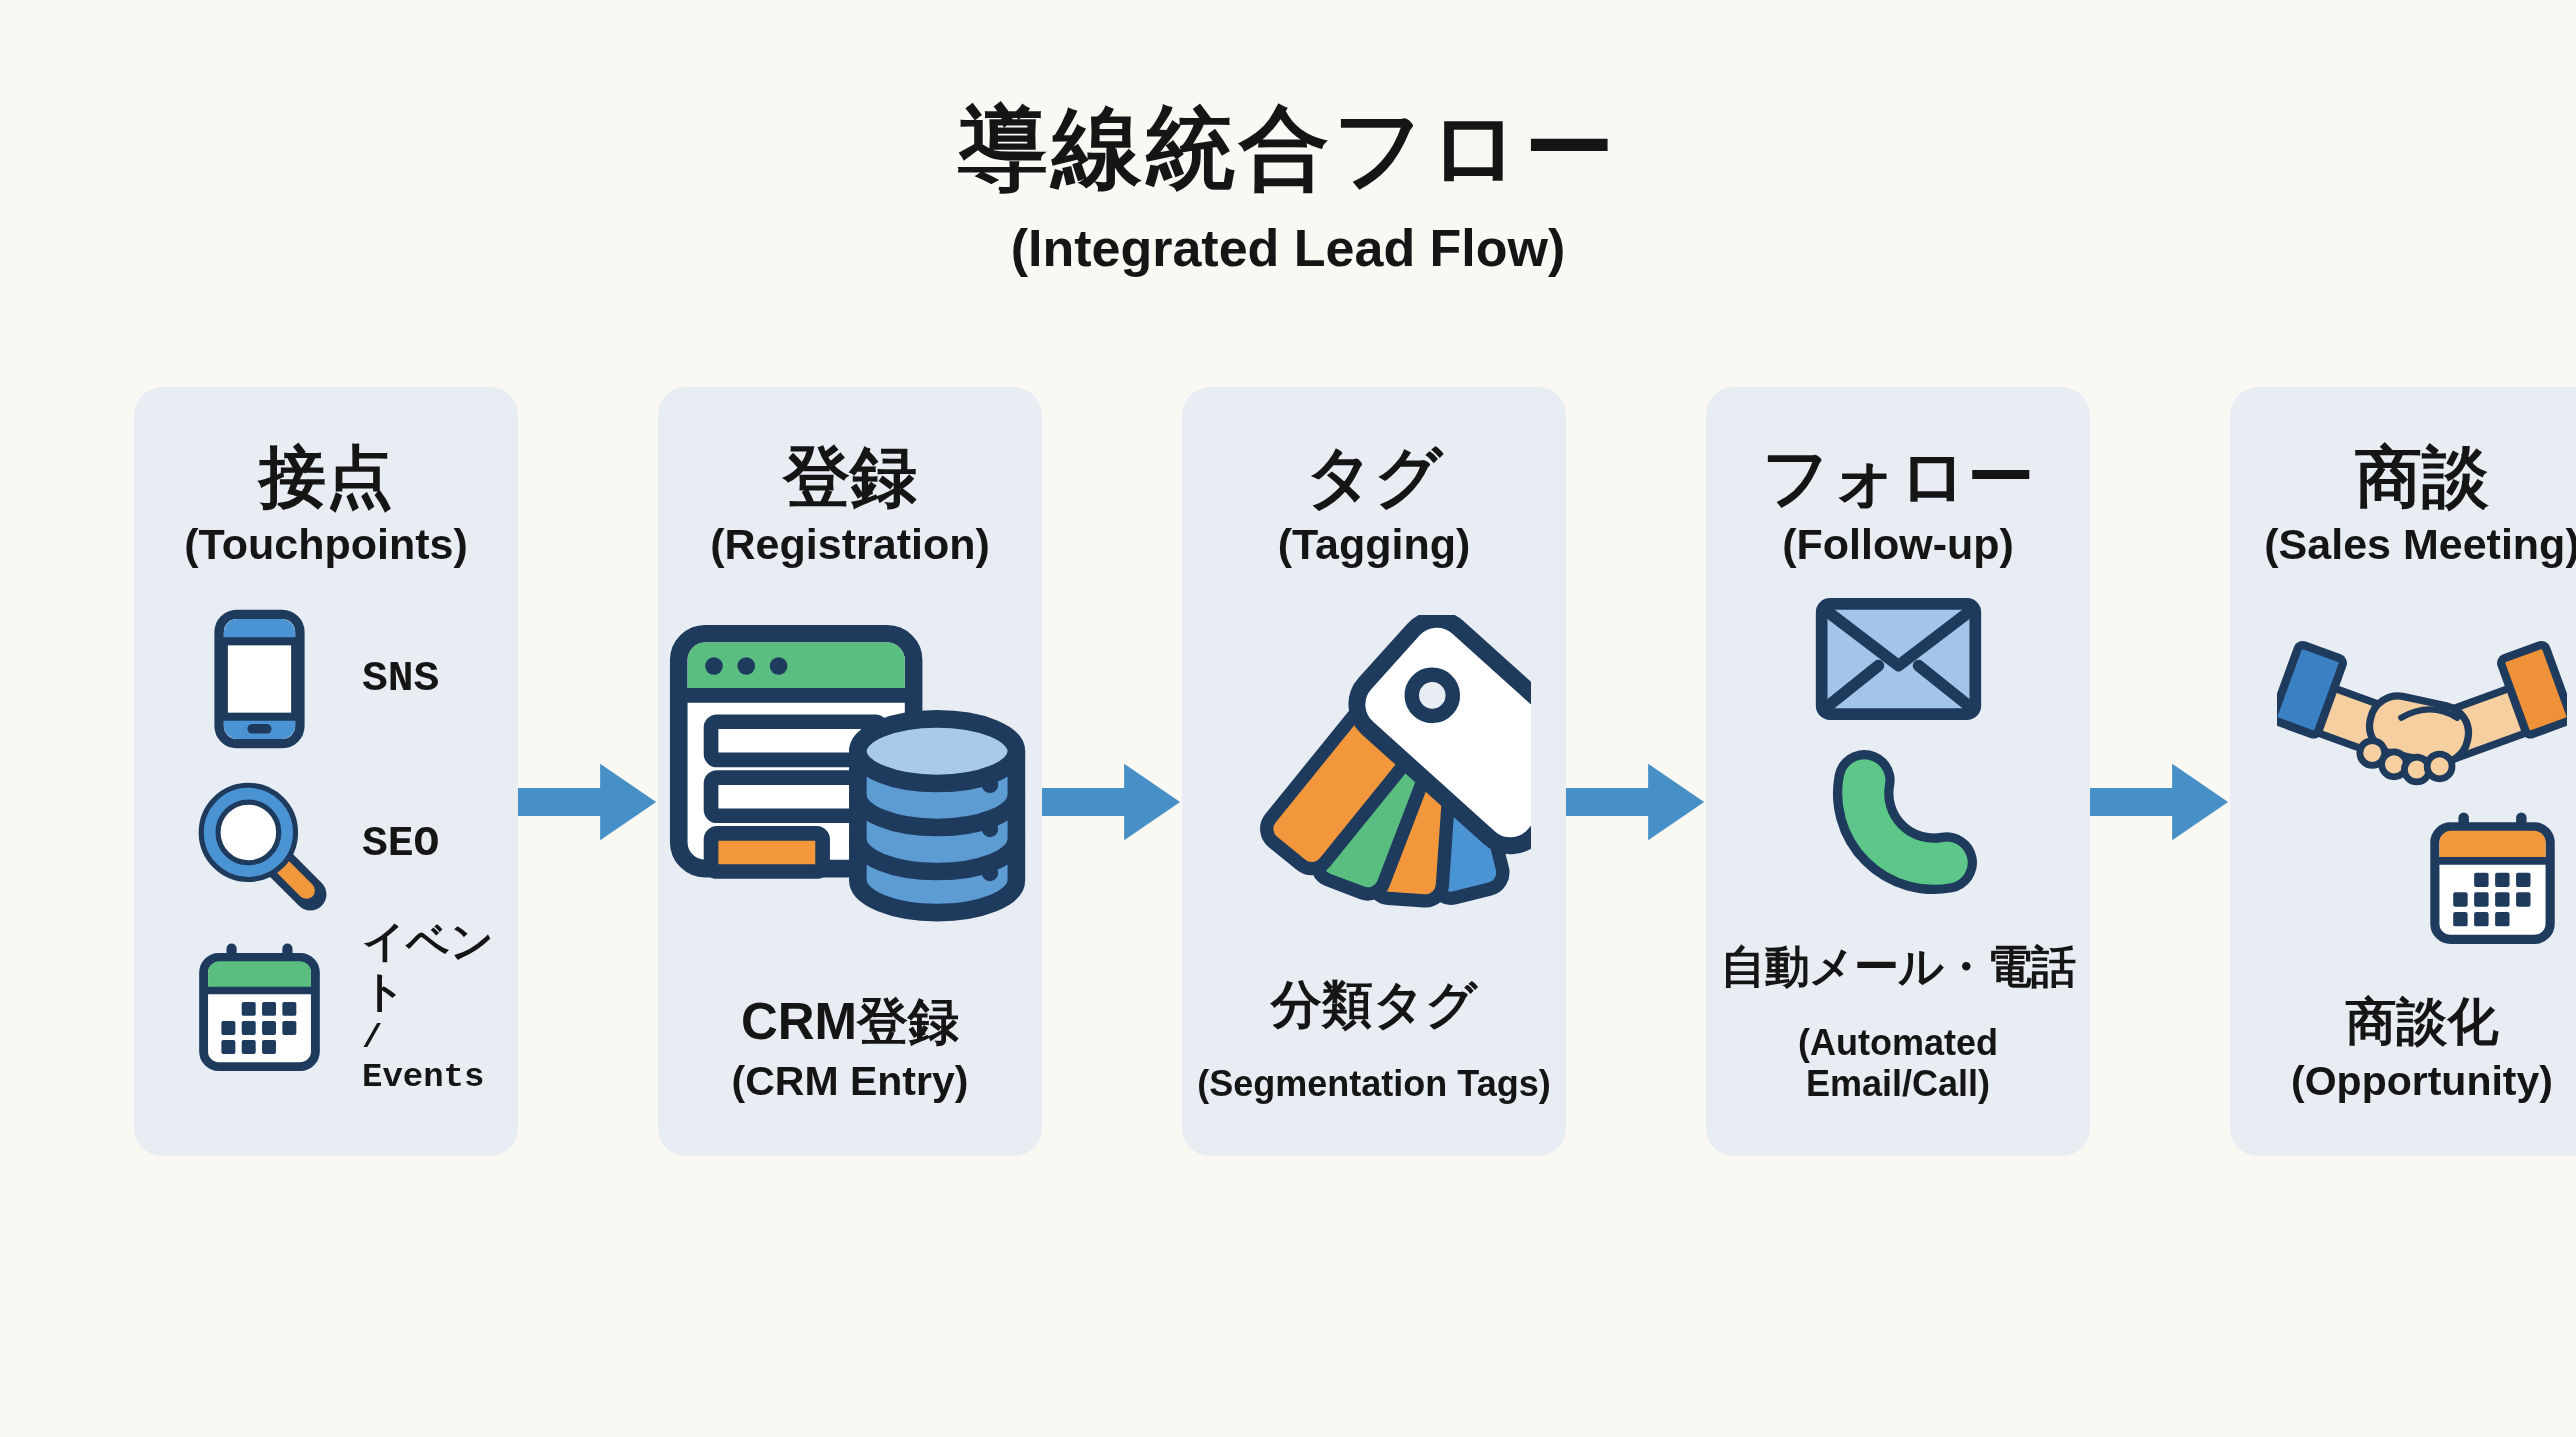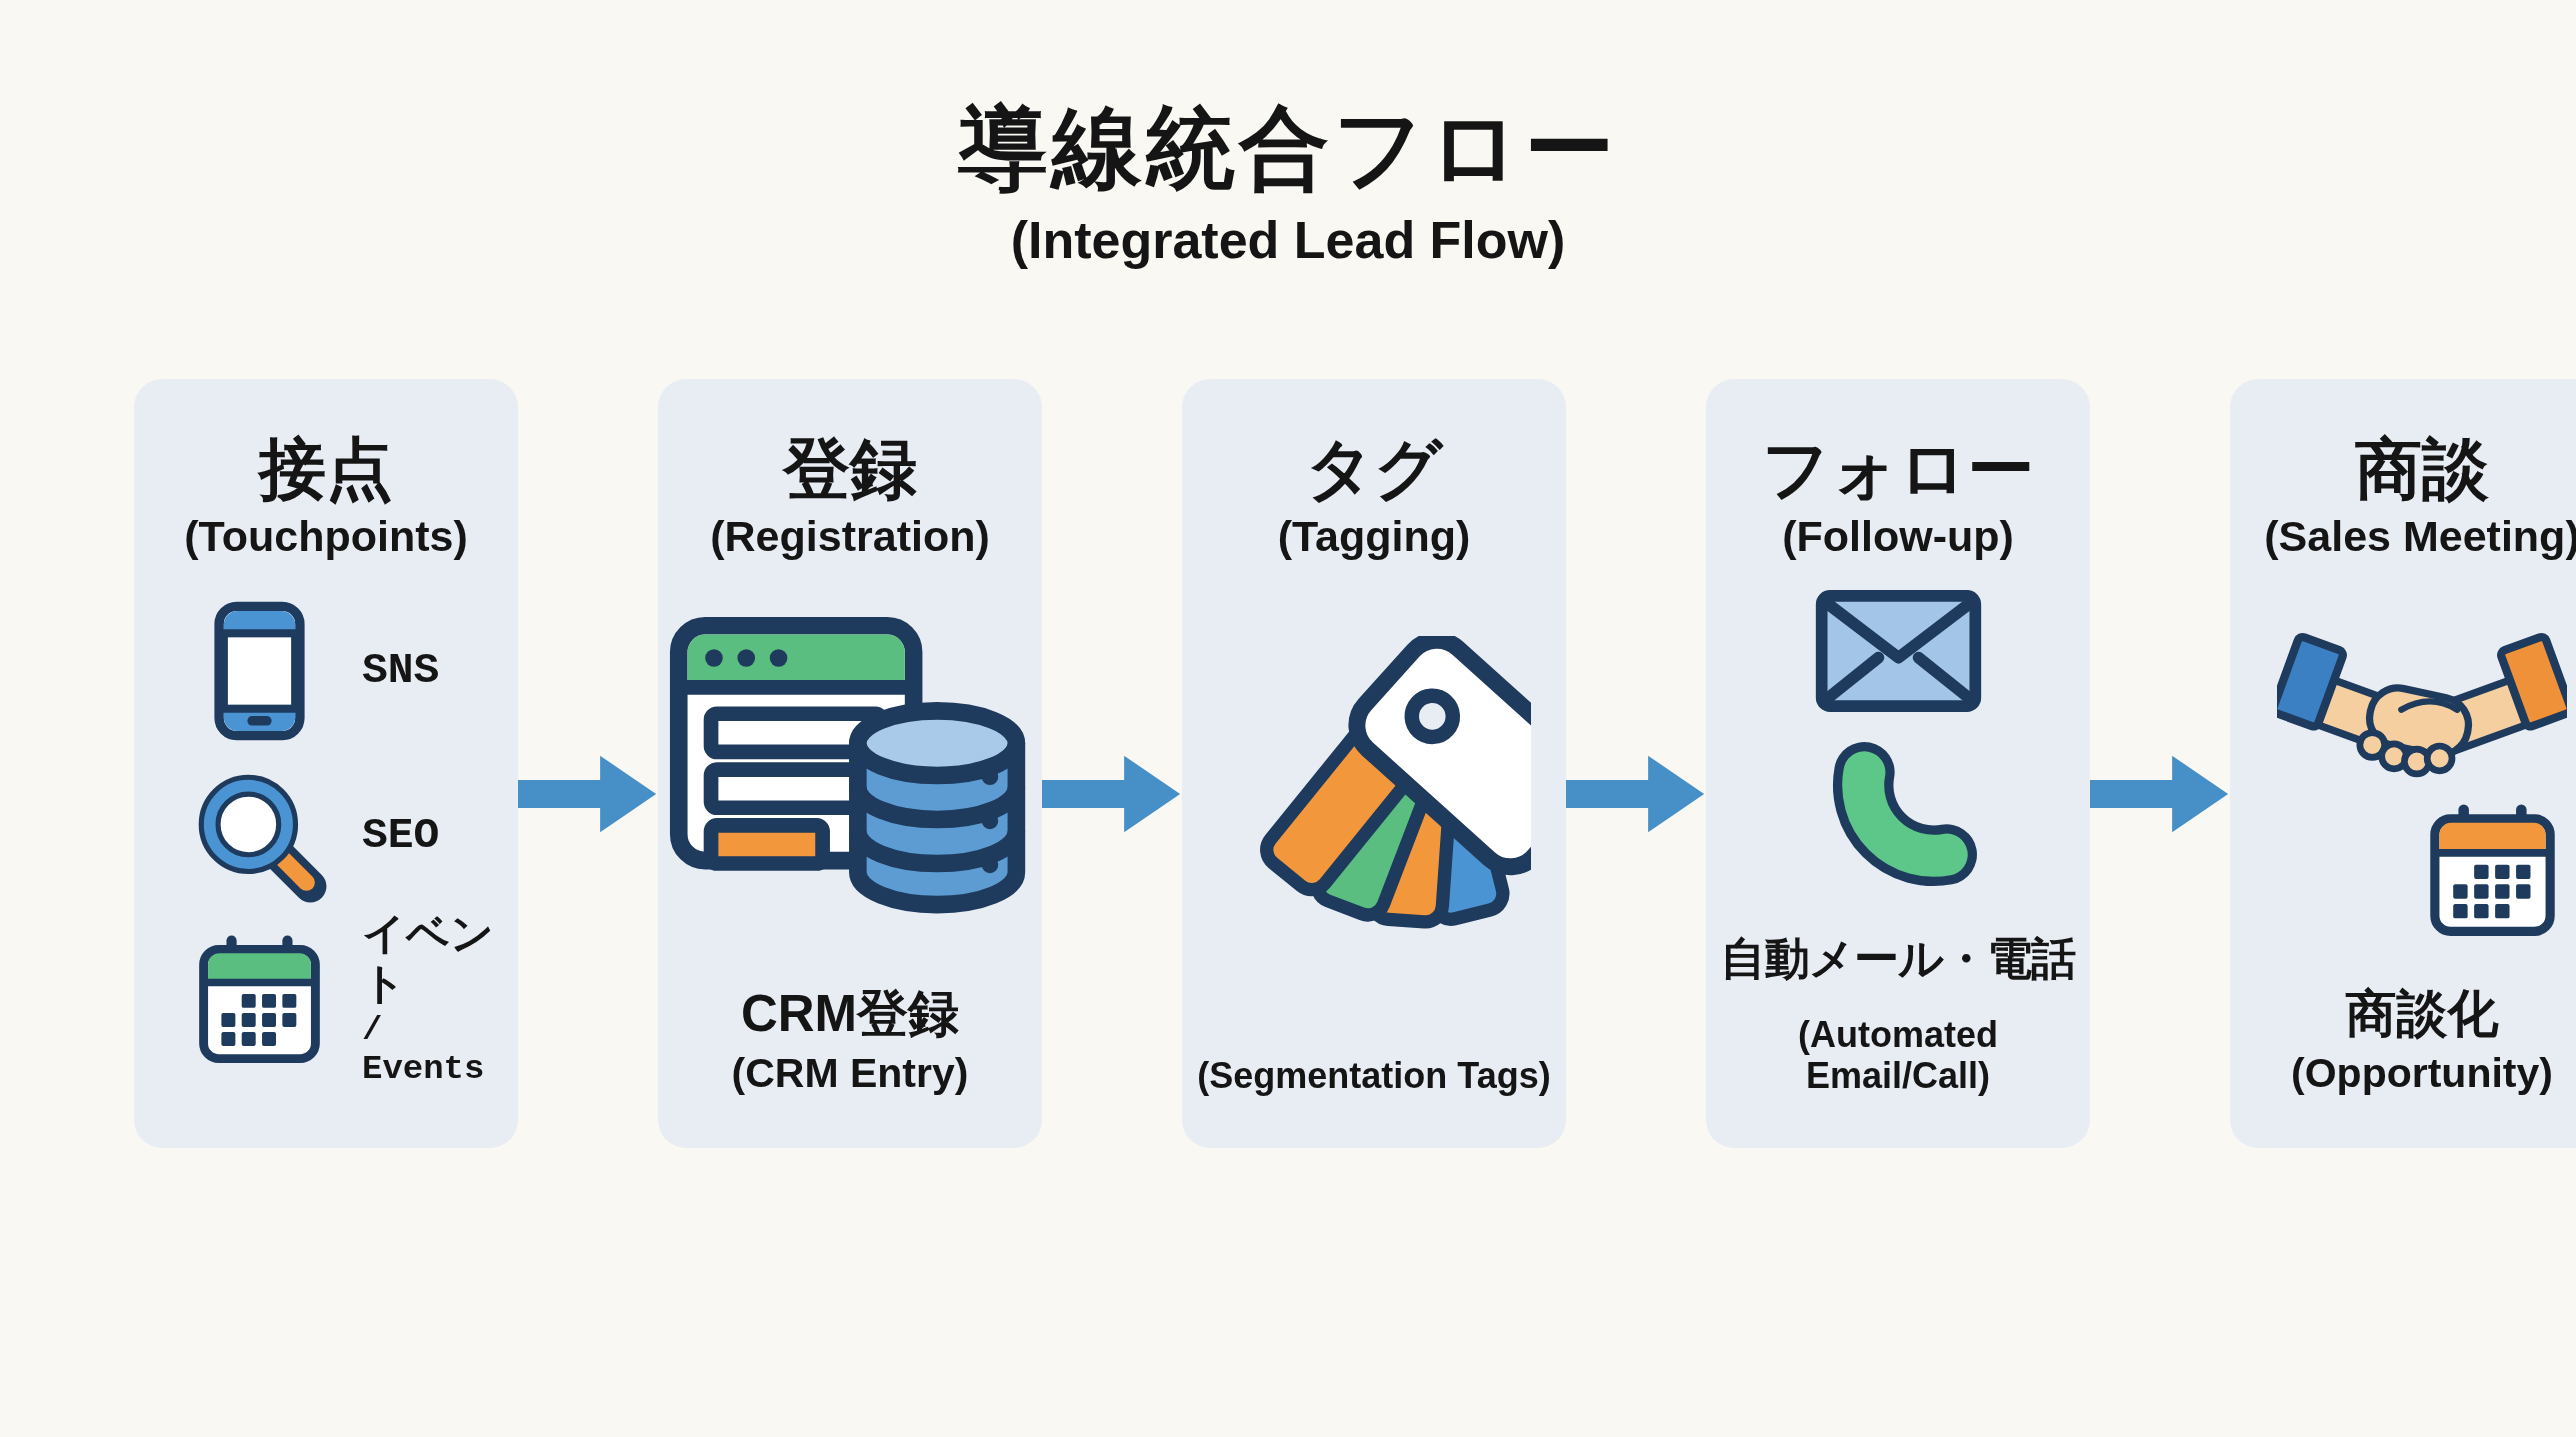--- a/index.html
+++ b/index.html
@@ -12,21 +12,21 @@
   html,body{width:2576px;height:1438px;overflow:hidden;}
   body{
     background:var(--bg);
     font-family:"Liberation Sans","DejaVu Sans",sans-serif;
     color:var(--ink);
     -webkit-font-smoothing:antialiased;
   }
   .canvas{width:2576px;height:1438px;position:relative;border-radius:10px;}
   header{padding-top:101px;text-align:center;}
   .main-title{font-size:90px;font-weight:700;letter-spacing:3.7px;line-height:1.05;}
-  .main-subtitle{font-size:52px;font-weight:700;margin-top:16px;line-height:1.1;}
+  .main-subtitle{font-size:52px;font-weight:700;margin-top:24px;line-height:1.1;}
   .flow{
     margin-top:110px;
     padding:0 134px;
     display:flex;
     align-items:flex-start;
     justify-content:space-between;
   }
   .card{
     flex:0 0 384px;
     height:769px;
@@ -187,20 +187,21 @@
             <rect x="70" y="36" width="29" height="82" rx="7" transform="rotate(21 84 30)" style="fill:var(--green)"></rect>
             <rect x="70" y="36" width="29" height="82" rx="7" transform="rotate(39 84 30)" style="fill:var(--orange)"></rect>
           </g>
           <g transform="rotate(-48 84 30)">
             <rect x="57" y="12" width="56" height="94" rx="13" style="fill:var(--white);stroke:var(--navy);stroke-width:7"></rect>
             <circle cx="85" cy="36" r="8.5" style="fill:var(--card);stroke:var(--navy);stroke-width:6"></circle>
           </g>
         </svg>
       </div>
       <div class="caption">
+        <div class="caption-ja">分類タグ</div>
         <div class="caption-en small">(Segmentation Tags)</div>
       </div>
     </section>
 
     <div class="arrow-cell">
       <svg width="140" height="86" viewBox="0 0 150 92">
         <polygon points="0,31 88,31 88,5 148,46 88,87 88,61 0,61" style="fill:var(--arrow)"></polygon>
       </svg>
     </div>
 

